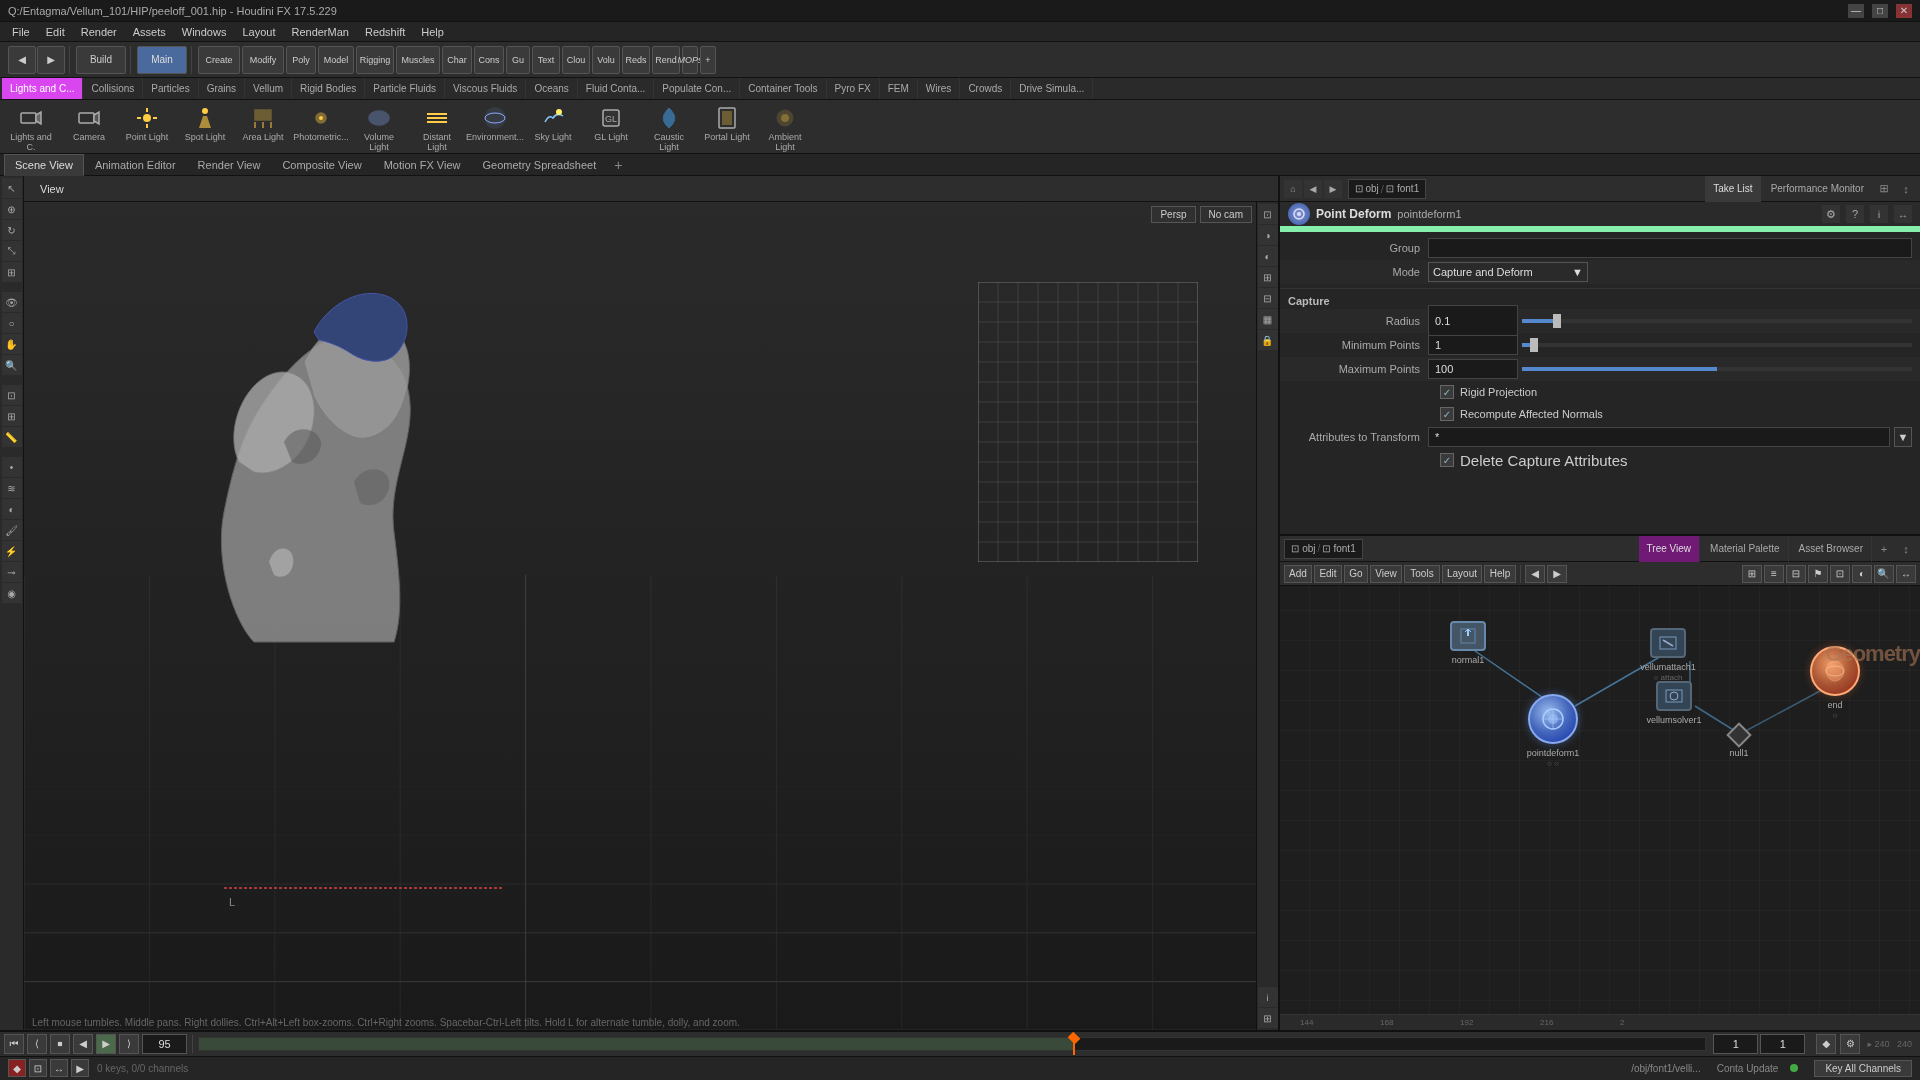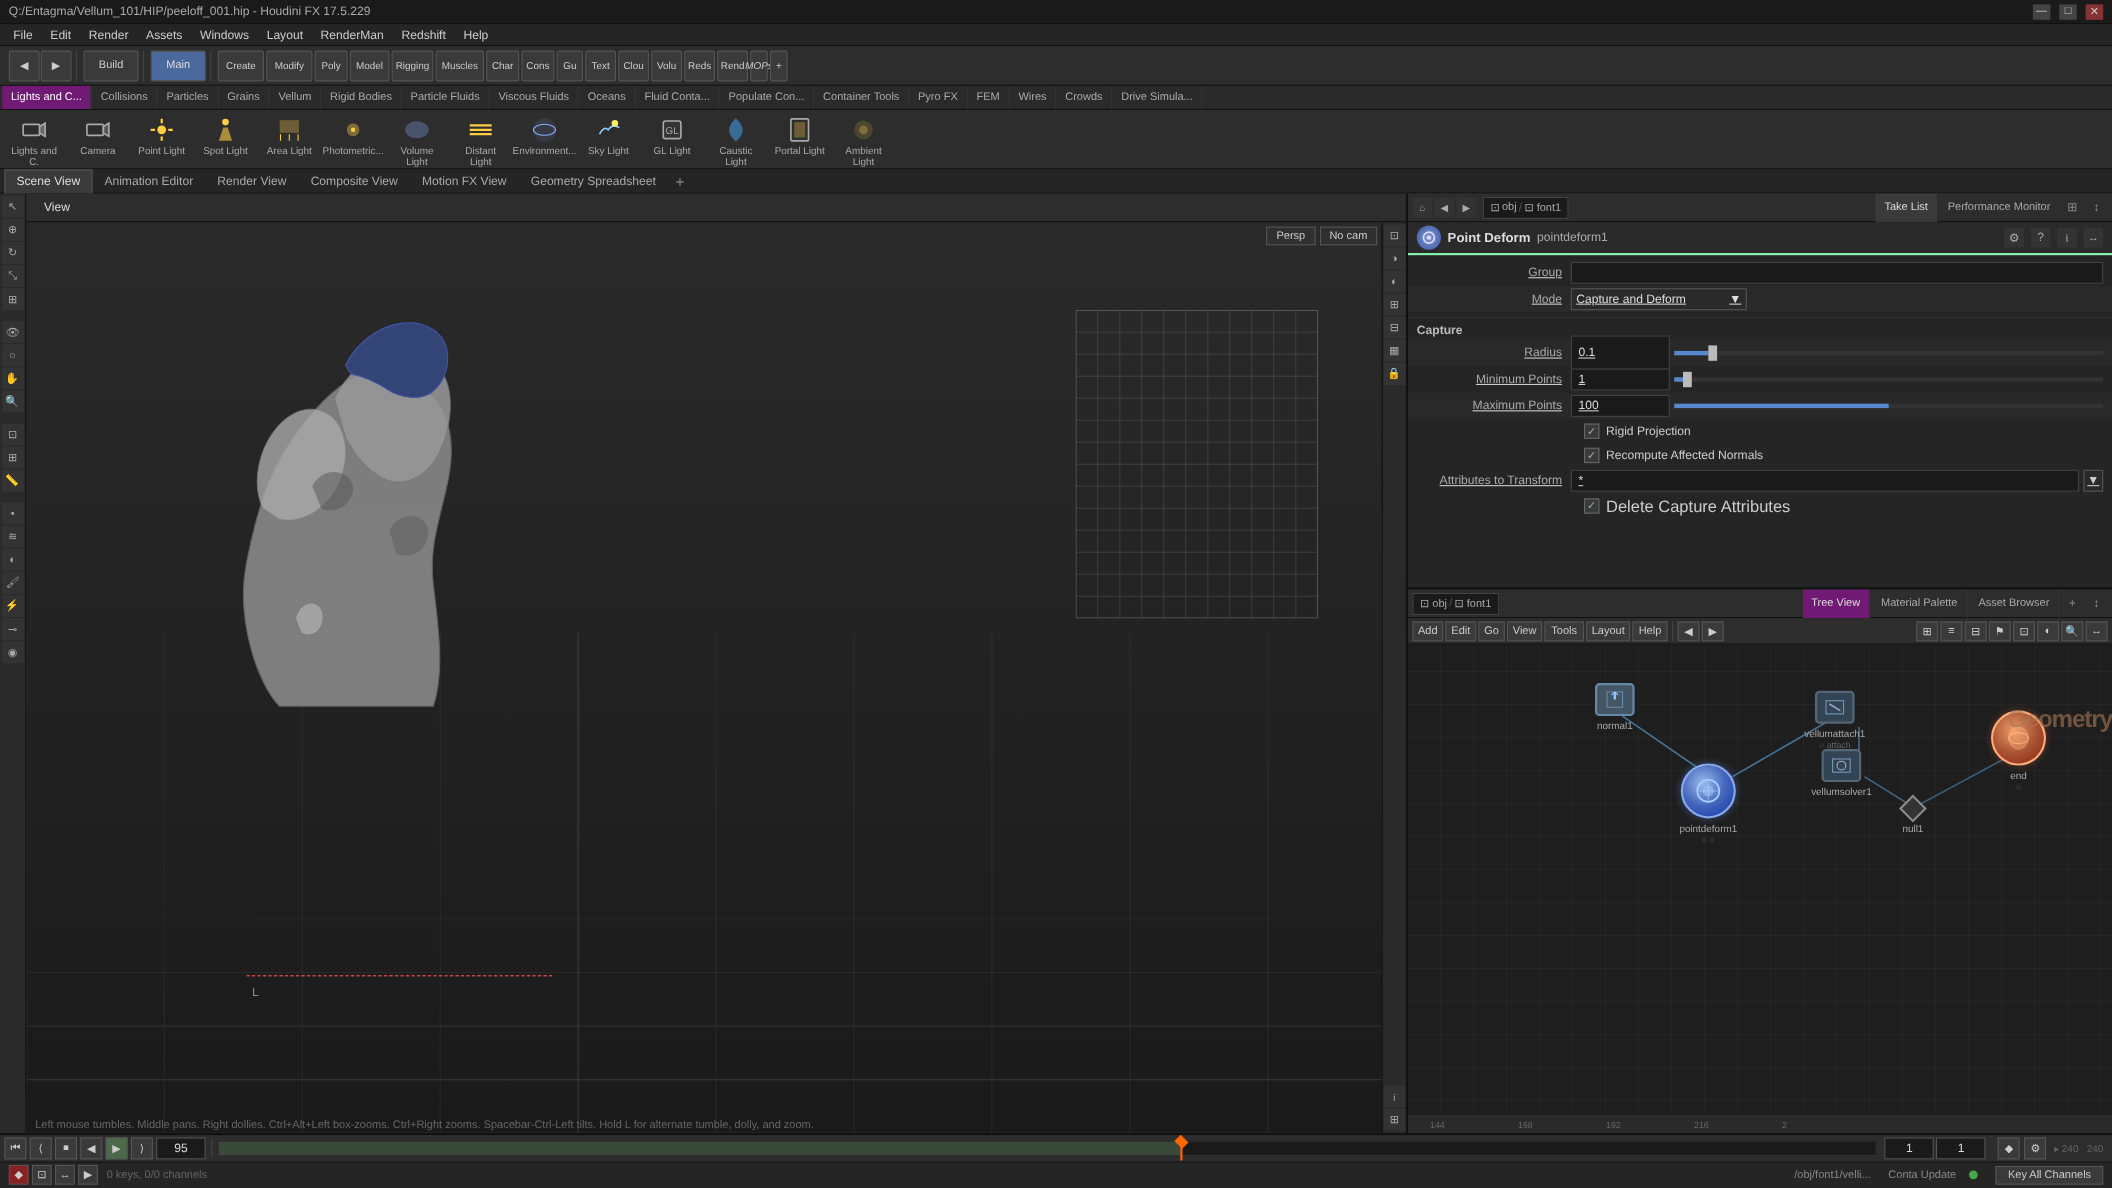--- a/index.html
+++ b/index.html
@@ -16,21 +16,21 @@
     .menu-item { padding: 0 8px; height: 20px; display: flex; align-items: center; cursor: pointer; font-size: 11px; color: #ccc; }
 
     
     #main-toolbar { height: 36px; background: #2d2d2d; border-bottom: 1px solid #111; display: flex; align-items: center; padding: 0 4px; gap: 2px; }
     .toolbar-group { display: flex; align-items: center; gap: 1px; padding: 0 4px; border-right: 1px solid #444; }
     .tb-btn { width: 28px; height: 28px; background: #3a3a3a; border: 1px solid #555; cursor: pointer; display: flex; align-items: center; justify-content: center; font-size: 10px; color: #ccc; border-radius: 2px; }
 
     
     #category-tabs { height: 22px; background: #2a2a2a; border-bottom: 1px solid #111; display: flex; align-items: center; padding: 0 2px; overflow: hidden; }
     .cat-tab { padding: 0 8px; height: 22px; display: flex; align-items: center; cursor: pointer; font-size: 10px; color: #aaa; border-right: 1px solid #333; white-space: nowrap; }
-    .cat-tab.active { background: #701a75; color: #fff; }
+    .cat-tab.active { background: #d946ef; color: #fff; }
 
     
     #light-toolbar { height: 54px; background: #2d2d2d; border-bottom: 1px solid #111; display: flex; align-items: flex-start; padding: 2px 4px; gap: 4px; overflow: hidden; }
     .light-item { display: flex; flex-direction: column; align-items: center; cursor: pointer; width: 54px; padding: 2px; }
     .light-icon { width: 28px; height: 28px; display: flex; align-items: center; justify-content: center; }
     .light-icon svg { width: 24px; height: 24px; }
     .light-label { font-size: 9px; color: #aaa; text-align: center; line-height: 1.1; margin-top: 1px; }
 
     
     #workspace-tabs { height: 22px; background: #252525; border-bottom: 1px solid #111; display: flex; align-items: center; padding: 0 4px; }
@@ -48,21 +48,21 @@
     .vp-tab.active { color: #ddd; }
     #viewport-canvas { flex: 1; background: #1e1e1e; position: relative; overflow: hidden; height: calc(100% - 26px); }
 
     
     #right-panel { width: 640px; display: flex; flex-direction: column; background: #252525; }
 
     
     #props-panel { height: 360px; background: #252525; border-bottom: 2px solid #111; }
     .props-tab { padding: 0 8px; height: 26px; display: flex; align-items: center; font-size: 10px; color: #aaa; cursor: pointer; }
     .props-tab.active { color: #ddd; background: #3a3a3a; }
-    .prop-row { display: flex; align-items: center; height: 24px; padding: 0 8px; text-decoration: underline; }
+    .prop-row { display: flex; align-items: center; height: 24px; padding: 0 8px; }
     .prop-row:nth-child(even) { background: rgba(255,255,255,0.02); }
     .prop-label { width: 140px; font-size: 11px; color: #aaa; text-align: right; padding-right: 8px; }
     .prop-value { flex: 1; display: flex; align-items: center; gap: 4px; }
     .prop-input { background: #1a1a1a; border: 1px solid #444; color: #ddd; font-size: 11px; padding: 2px 6px; height: 20px; width: 90px; }
     .prop-dropdown { background: #2a2a2a; border: 1px solid #555; color: #ddd; font-size: 11px; padding: 2px 4px; height: 20px; width: 160px; cursor: pointer; display: flex; align-items: center; justify-content: space-between; }
     .checkbox-row { display: flex; align-items: center; height: 22px; padding: 0 8px 0 160px; gap: 6px; }
     .checkbox-icon { width: 14px; height: 14px; background: #3a3a3a; border: 1px solid #666; display: flex; align-items: center; justify-content: center; font-size: 10px; color: #8bc; }
 
     
     #node-panel { flex: 1; background: #1e1e1e; position: relative; }
@@ -458,21 +458,21 @@
           <span style="color:#555;"> / </span>
           <span style="font-size:10px; color:#aaa;">⊡ font1</span>
         </div>
         <div style="flex:1;"></div>
         <div class="props-tab active">Take List</div>
         <div class="props-tab">Performance Monitor</div>
         <div style="width:20px; height:20px; display:flex; align-items:center; justify-content:center; cursor:pointer; color:#888;">⊞</div>
         <div style="width:20px; height:20px; display:flex; align-items:center; justify-content:center; cursor:pointer; color:#888;">↕</div>
       </div>
 
-      <div style="height:30px; background:#2a2a2a; display:flex; align-items:center; padding:0 8px; border-bottom:2px solid #86efac; gap:6px;">
+      <div style="height:30px; background:#2a2a2a; display:flex; align-items:center; padding:0 8px; border-bottom:6px solid #86efac; gap:6px;">
 
         <div style="width:22px; height:22px; background:radial-gradient(circle, #8899cc, #3355aa); border-radius:11px; display:flex; align-items:center; justify-content:center;">
           <svg width="14" height="14" viewBox="0 0 14 14">
               <circle cx="7" cy="7" r="5" fill="none" stroke="#ddf" stroke-width="1.5"></circle>
               <circle cx="7" cy="7" r="2" fill="#ddf"></circle>
             </svg>
         </div>
         <span style="font-size:12px; color:#ddd; font-weight:bold;">Point Deform</span>
         <span style="font-size:11px; color:#aaa;">pointdeform1</span>
         <div style="flex:1;"></div>

